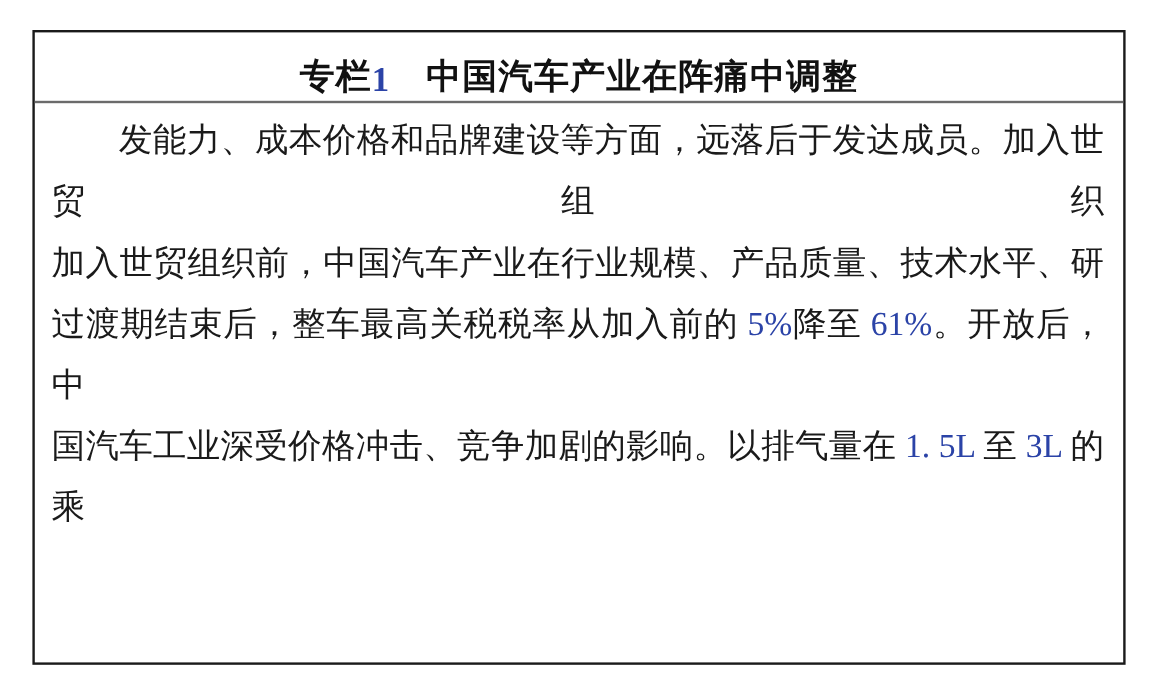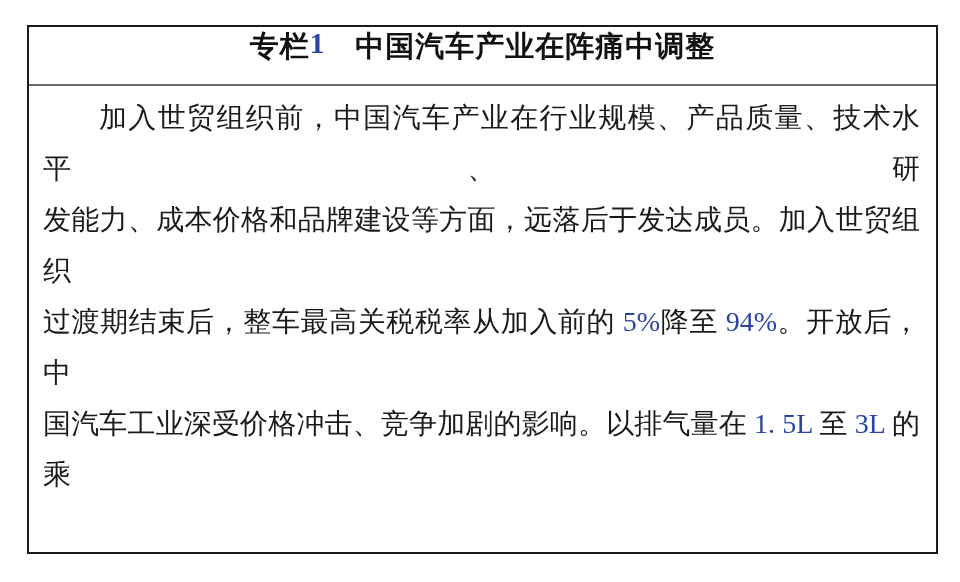--- a/index.html
+++ b/index.html
@@ -17,21 +17,21 @@
     top: 25px;
     width: 907px;
     height: 525px;
     border: 2px solid #1a1a1a;
     background: #ffffff;
     box-sizing: content-box;
   }
   .column-title {
     height: 59px;
     display: flex;
-    align-items: flex-start;
+    align-items: flex-end;
     justify-content: center;
     font-family: "Liberation Sans", sans-serif;
     font-weight: bold;
     font-size: 29px;
     color: #111111;
     letter-spacing: 1px;
     border-bottom: 2px solid #6b6b6b;
     box-sizing: border-box;
   }
   .column-body {
@@ -52,18 +52,18 @@
     color: #2b43a7;
   }
   .column-title .num { font-weight: bold; }
 </style>
 </head>
 <body>
 
 <div class="column-box">
   <div class="column-title">专栏 <span class="num">1</span>　中国汽车产业在阵痛中调整</div>
   <div class="column-body">
+      <div class="body-line">发能力、成本价格和品牌建设等方面，远落后于发达成员。加入世贸组织</div>
       <div class="body-line">加入世贸组织前，中国汽车产业在行业规模、产品质量、技术水平、研</div>
-      <div class="body-line">发能力、成本价格和品牌建设等方面，远落后于发达成员。加入世贸组织</div>
-      <div class="body-line">过渡期结束后，整车最高关税税率从加入前的 <span class="num">5%</span>降至 <span class="num">94%</span>。开放后，中</div>
+      <div class="body-line">过渡期结束后，整车最高关税税率从加入前的 <span class="num">5%</span>降至 <span class="num">61%</span>。开放后，中</div>
       <div class="body-line">国汽车工业深受价格冲击、竞争加剧的影响。以排气量在 <span class="num">1.</span> <span class="num">5L</span> 至 <span class="num">3L</span> 的乘</div>
     </div>
 </div>
 
 </body></html>

